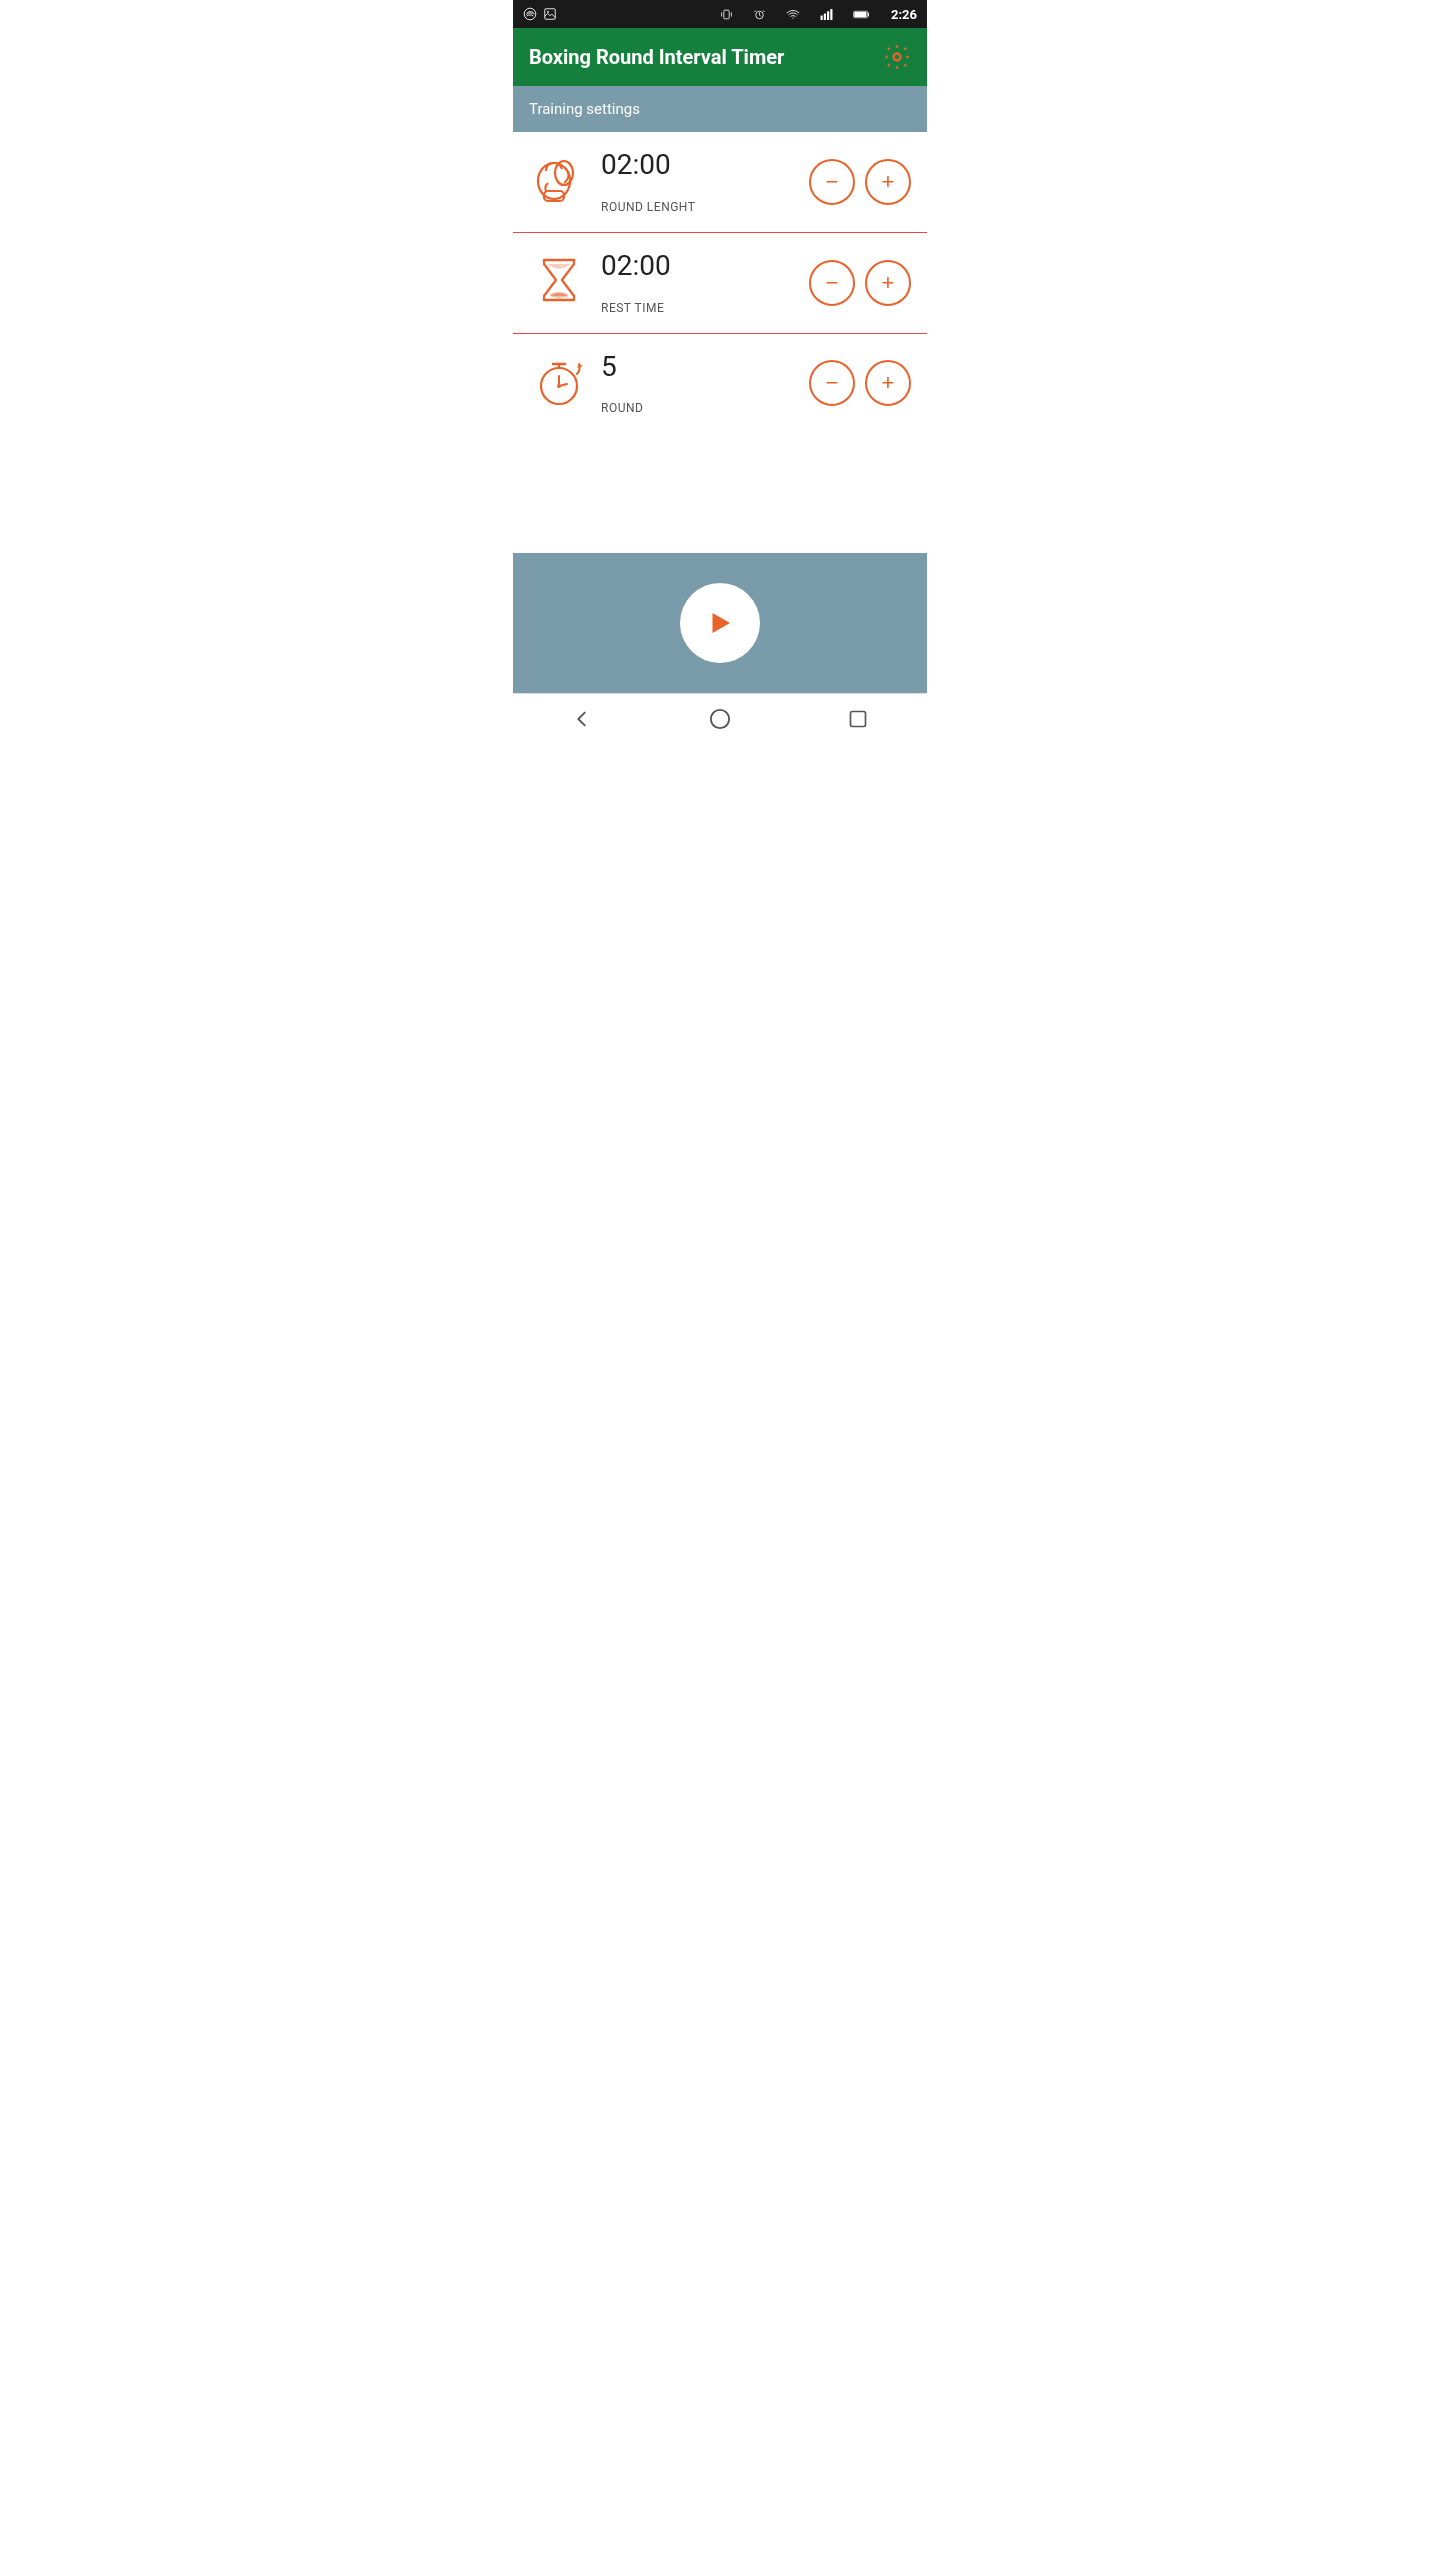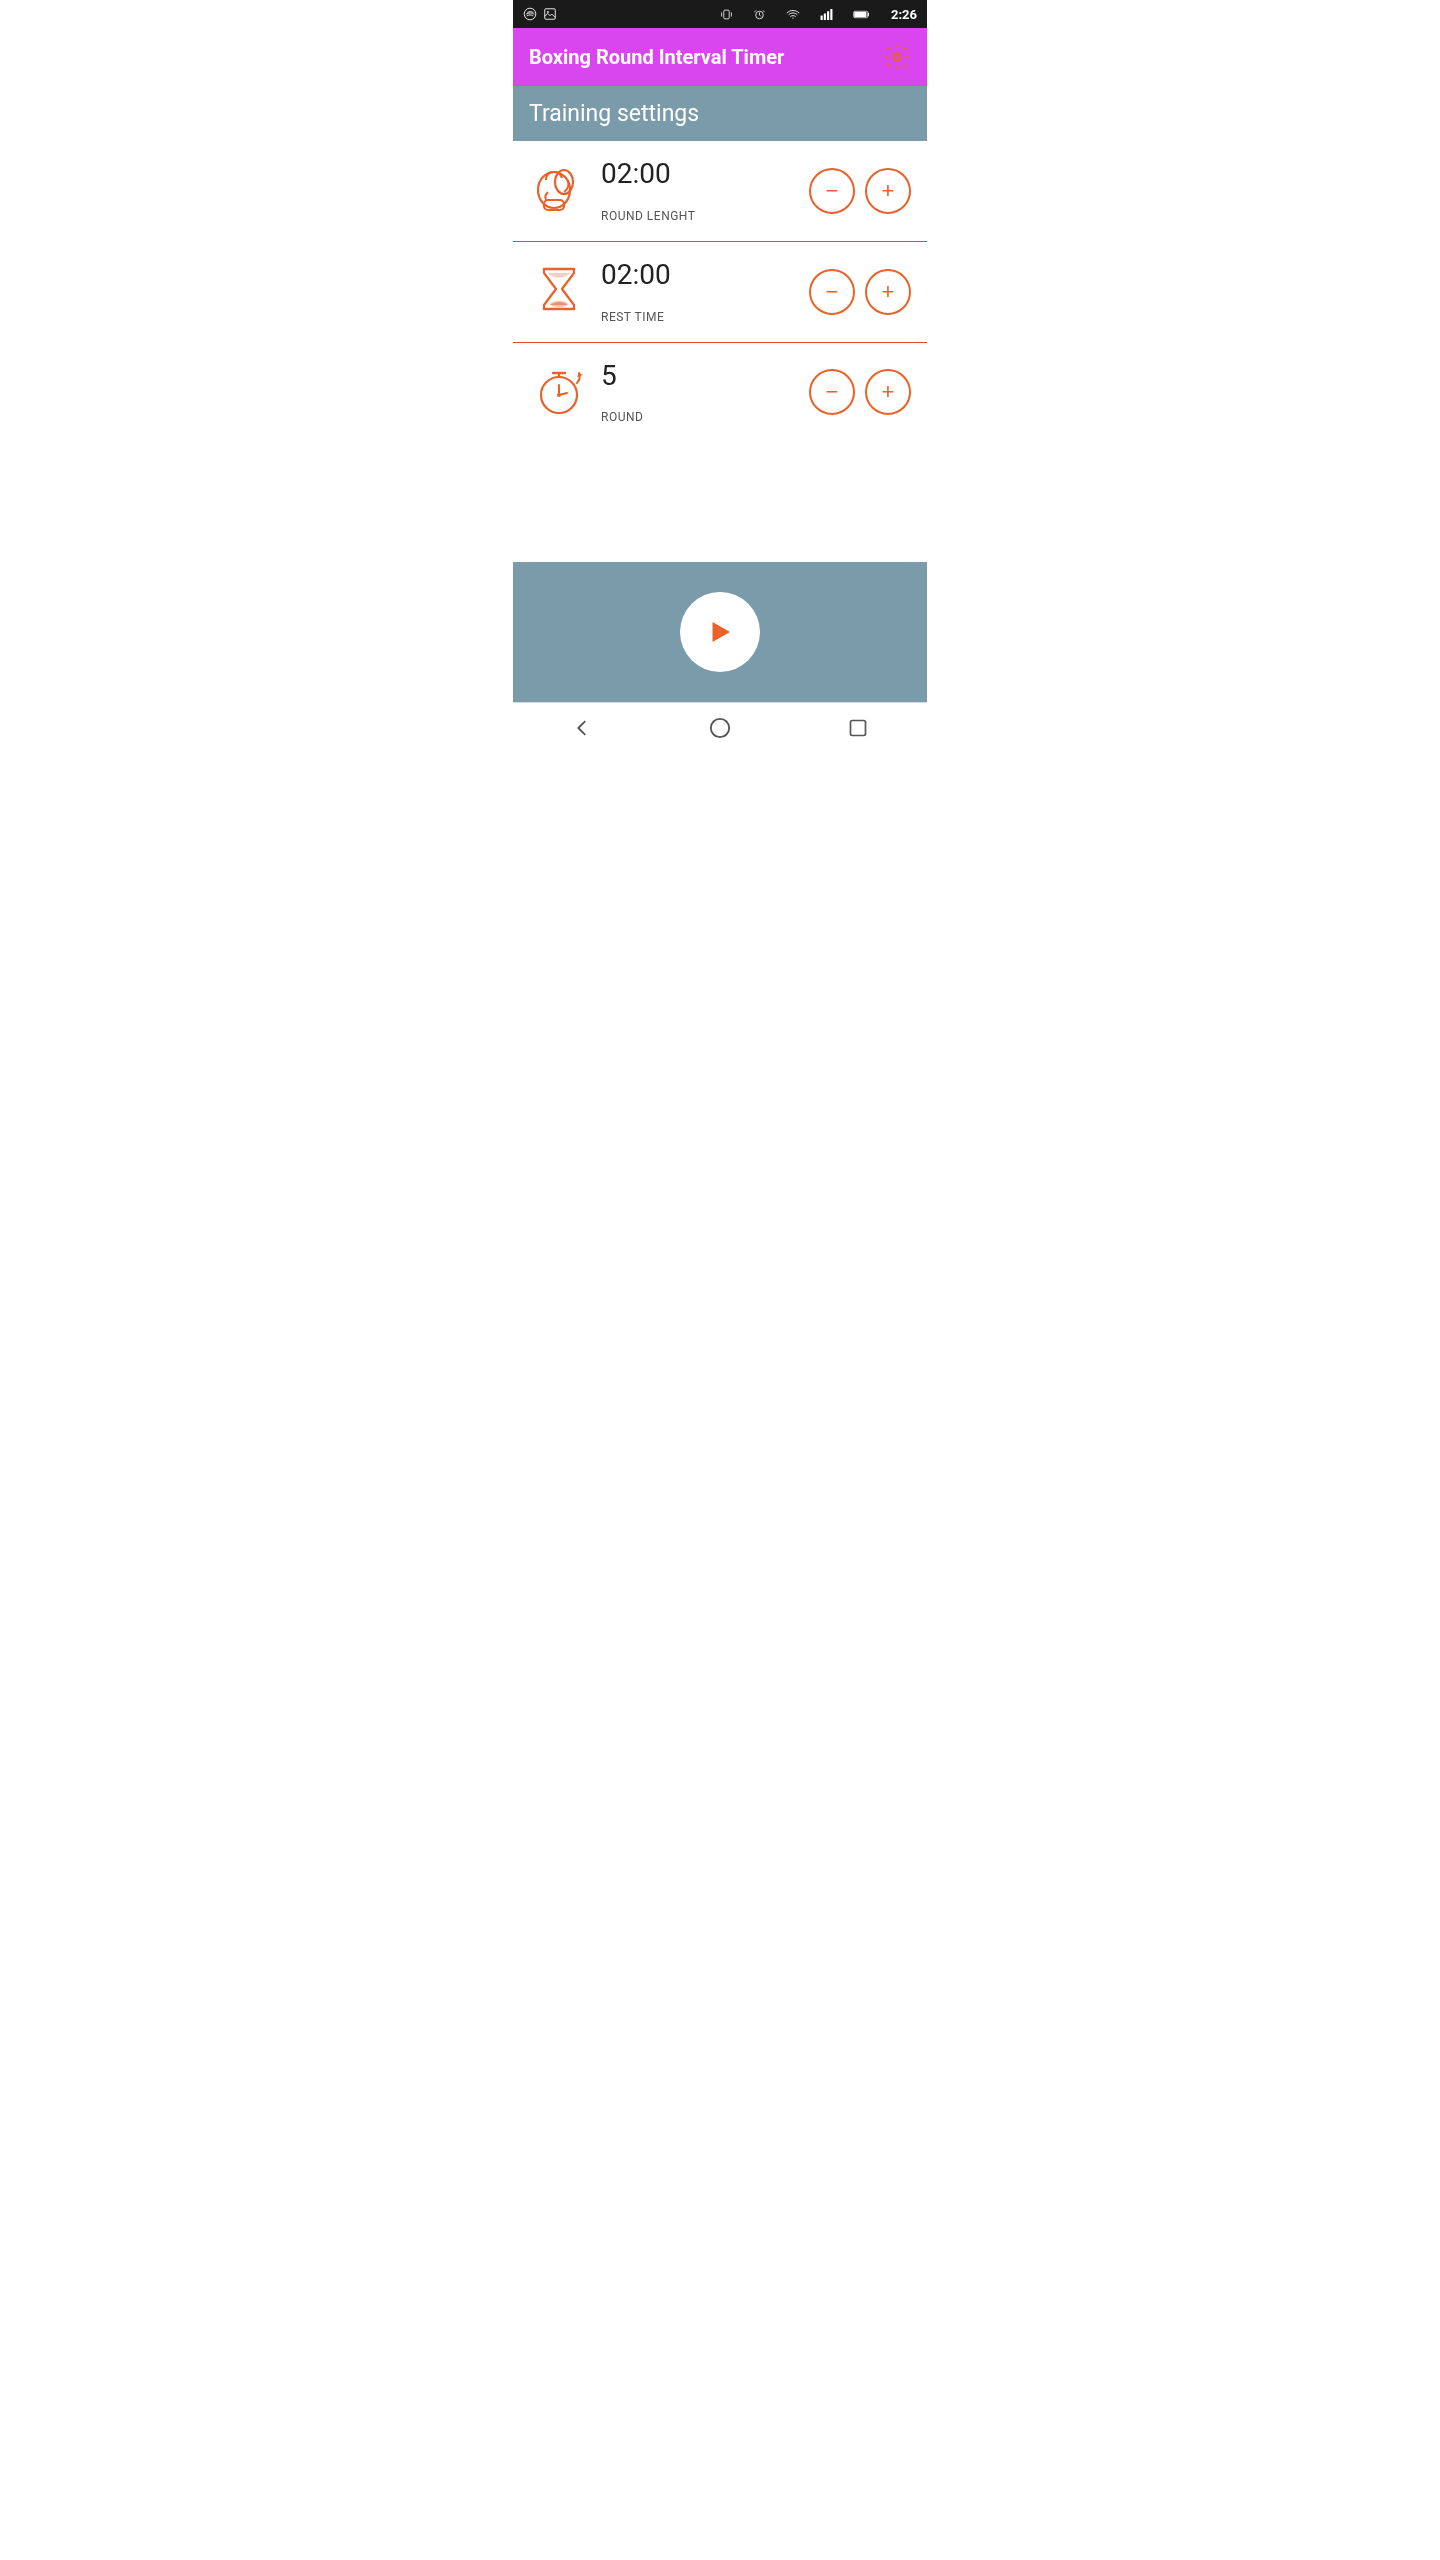--- a/index.html
+++ b/index.html
@@ -37,21 +37,21 @@
     }
     .status-bar-right {
       display: flex;
       align-items: center;
       gap: 20px;
       font-size: 11px;
     }
 
     
     .toolbar {
-      background: #d946ef;
+      background: #15803d;
       color: #fff;
       height: 58px;
       display: flex;
       align-items: center;
       justify-content: space-between;
       padding: 0 16px;
       gap: 26px;
     }
     .toolbar-title {
       font-size: 20px;
@@ -62,21 +62,21 @@
       width: 28px;
       height: 28px;
       cursor: pointer;
     }
 
     
     .training-settings-header {
       background: #7a9baa;
       padding: 14px 16px;
       color: #fff;
-      font-size: 23px;
+      font-size: 15px;
     }
 
     
     .main-content {
       background: #fff;
       flex: 1;
       padding: 0;
     }
 
     

